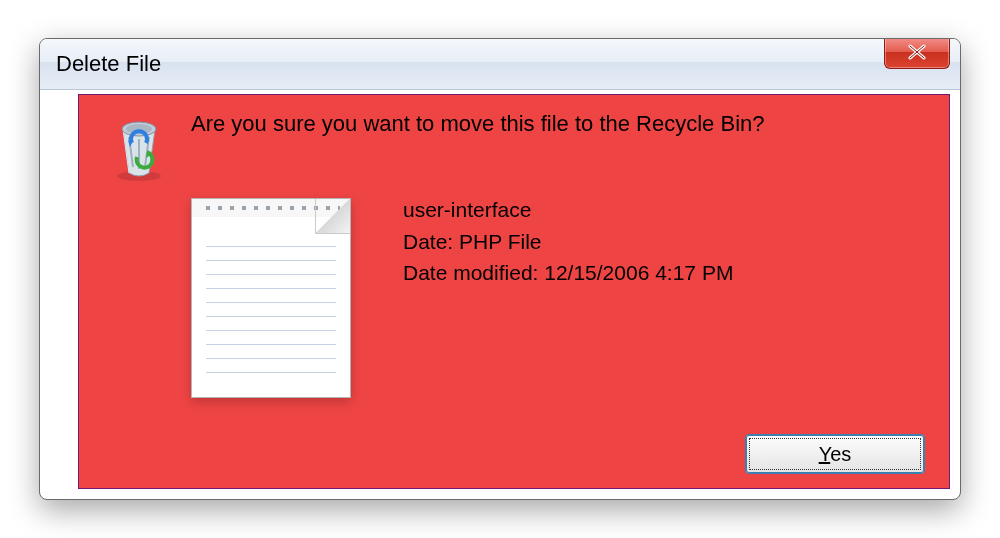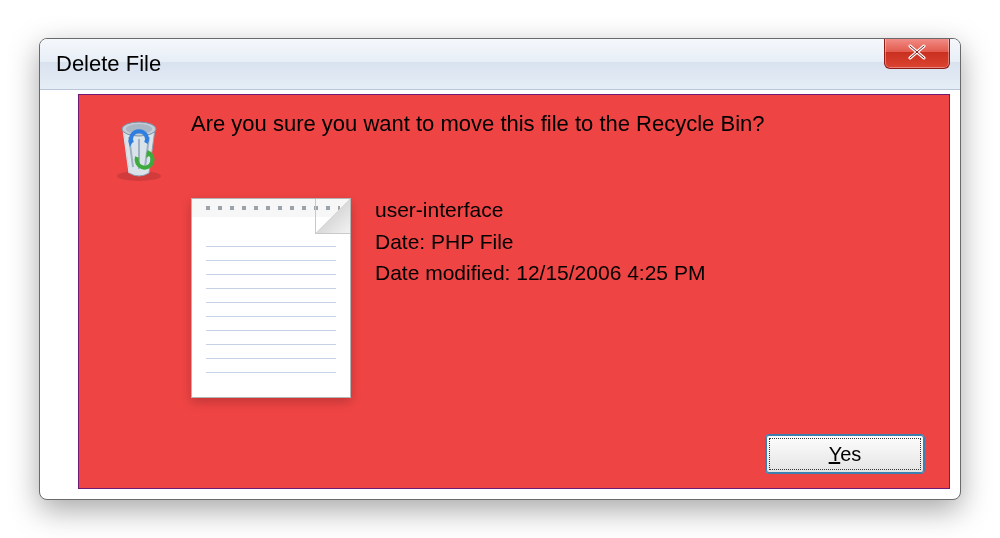--- a/index.html
+++ b/index.html
@@ -71,32 +71,32 @@
   height:100%;
   box-sizing:border-box;
 }
 .row-main{display:flex;gap:22px;}
 .question{font-size:22px;margin-top:-2px;}
 
 
 .bin{width:60px;flex:none;}
 
 
-.file-block{display:flex;gap:24px;margin-top:10px;margin-left:82px;}
+.file-block{display:flex;gap:52px;margin-top:10px;margin-left:82px;}
 .doc-icon{width:160px;height:200px;position:relative;}
 .file-meta{font-size:21px;line-height:1.5;margin-top:-4px;}
 
 
 .btnbar{
   position:absolute;
   bottom:14px;right:24px;
   display:flex;gap:20px;
 }
 .btn{
-  width:160px;height:40px;
+  width:180px;height:40px;
   font:20px "Segoe UI",Tahoma,Arial,sans-serif;
   background:linear-gradient(to bottom,#fdfdfd,#e4e4e4);
   border:1px solid #8b8b8b;
   border-radius:4px;
   cursor:pointer;
   display:flex;align-items:center;justify-content:center;
 }
 .btn u{text-decoration:underline;}
 .btn.default{
   border:1px solid #3c7fb1;
@@ -174,21 +174,21 @@
 
       <div class="file-block">
         <div class="doc-icon">
           <div class="doc-page">
             <div class="doc-lines"></div>
           </div>
         </div>
         <div class="file-meta">
           <div>user-interface</div>
           <div>Date: PHP File</div>
-          <div>Date modified: 12/15/2006 4:25 PM</div>
+          <div>Date modified: 12/15/2006 4:17 PM</div>
         </div>
       </div>
 
       <div class="btnbar">
         <button class="btn default">
           <span><u>Y</u><span>es</span></span>
         </button>
       </div>
 
     </div>

